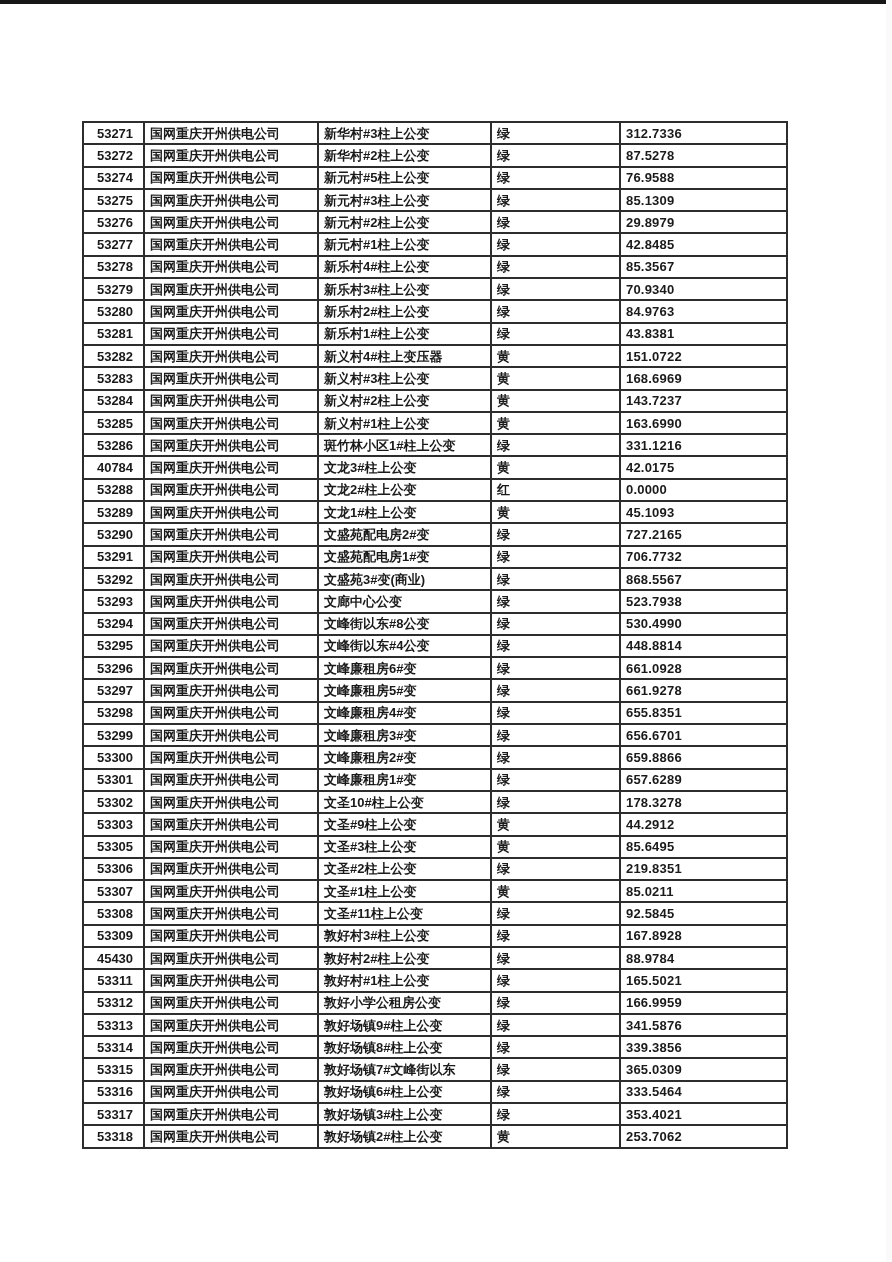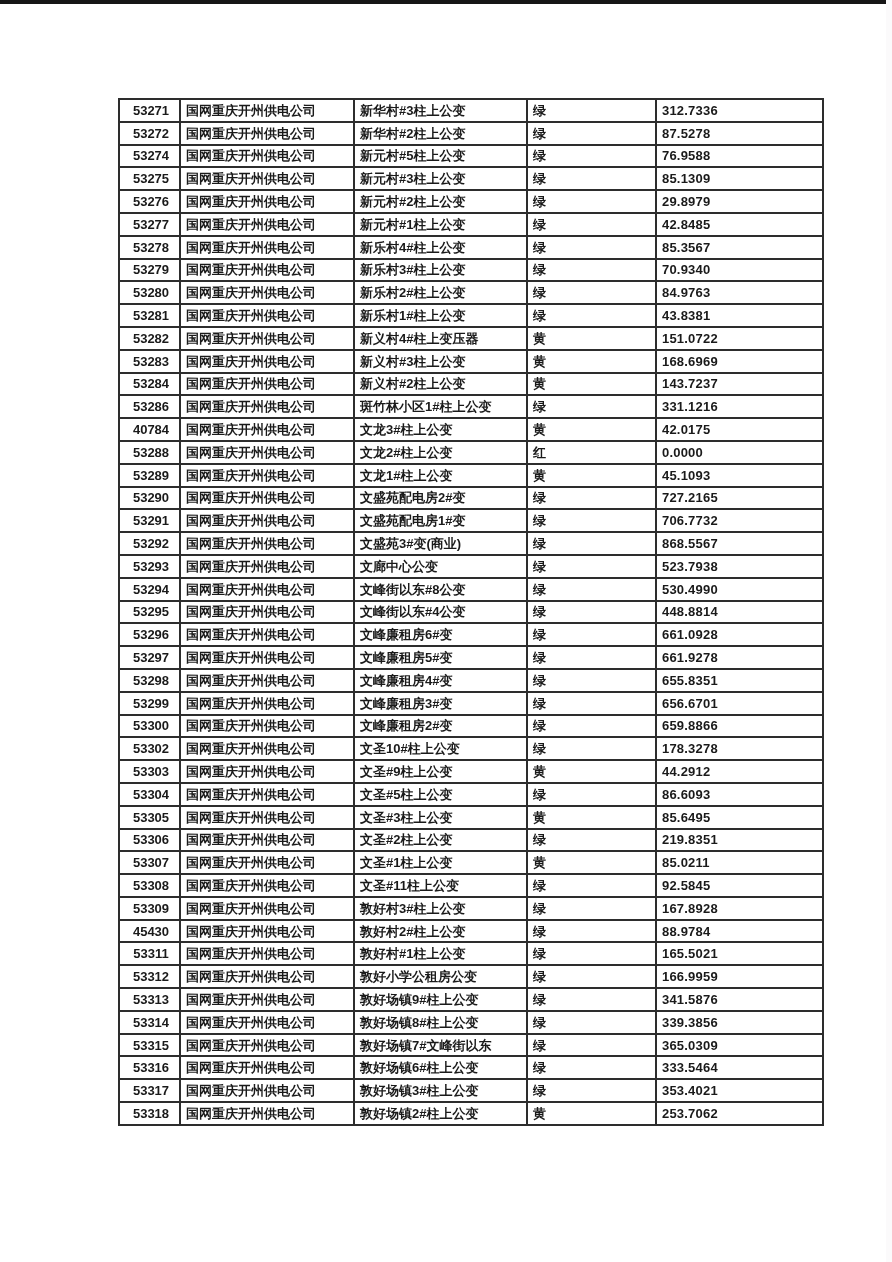--- a/index.html
+++ b/index.html
@@ -26,26 +26,25 @@
     position: absolute;
     top: 0;
     right: 0;
     width: 6px;
     height: 1262px;
     background: #fbfafb;
   }
   table.sheet-table {
     position: absolute;
     left: 82px;
-    top: 98px;
+    top: 121px;
     width: 704px;
     height: 1028px;
     border-collapse: collapse;
     table-layout: fixed;
-    margin-left: 36px;
   }
   table.sheet-table td {
     border: 2px solid #2d2d2d;
     font-size: 13px;
     font-weight: 600;
     color: #1a1a1a;
     line-height: 1;
     padding: 0 2px 0 5px;
     white-space: nowrap;
     overflow: hidden;
@@ -155,20 +154,27 @@
         <td class="c-value">168.6969</td>
       </tr>
       <tr>
         <td class="c-id">53284</td>
         <td class="c-company">国网重庆开州供电公司</td>
         <td class="c-name">新义村#2柱上公变</td>
         <td class="c-status">黄</td>
         <td class="c-value">143.7237</td>
       </tr>
       <tr>
+        <td class="c-id">53285</td>
+        <td class="c-company">国网重庆开州供电公司</td>
+        <td class="c-name">新义村#1柱上公变</td>
+        <td class="c-status">黄</td>
+        <td class="c-value">163.6990</td>
+      </tr>
+      <tr>
         <td class="c-id">53286</td>
         <td class="c-company">国网重庆开州供电公司</td>
         <td class="c-name">斑竹林小区1#柱上公变</td>
         <td class="c-status">绿</td>
         <td class="c-value">331.1216</td>
       </tr>
       <tr>
         <td class="c-id">40784</td>
         <td class="c-company">国网重庆开州供电公司</td>
         <td class="c-name">文龙3#柱上公变</td>
@@ -260,39 +266,39 @@
         <td class="c-value">656.6701</td>
       </tr>
       <tr>
         <td class="c-id">53300</td>
         <td class="c-company">国网重庆开州供电公司</td>
         <td class="c-name">文峰廉租房2#变</td>
         <td class="c-status">绿</td>
         <td class="c-value">659.8866</td>
       </tr>
       <tr>
+        <td class="c-id">53301</td>
+        <td class="c-company">国网重庆开州供电公司</td>
+        <td class="c-name">文峰廉租房1#变</td>
+        <td class="c-status">绿</td>
+        <td class="c-value">657.6289</td>
+      </tr>
+      <tr>
         <td class="c-id">53302</td>
         <td class="c-company">国网重庆开州供电公司</td>
         <td class="c-name">文圣10#柱上公变</td>
         <td class="c-status">绿</td>
         <td class="c-value">178.3278</td>
       </tr>
       <tr>
         <td class="c-id">53303</td>
         <td class="c-company">国网重庆开州供电公司</td>
         <td class="c-name">文圣#9柱上公变</td>
         <td class="c-status">黄</td>
         <td class="c-value">44.2912</td>
-      </tr>
-      <tr>
-        <td class="c-id">53304</td>
-        <td class="c-company">国网重庆开州供电公司</td>
-        <td class="c-name">文圣#5柱上公变</td>
-        <td class="c-status">绿</td>
-        <td class="c-value">86.6093</td>
       </tr>
       <tr>
         <td class="c-id">53305</td>
         <td class="c-company">国网重庆开州供电公司</td>
         <td class="c-name">文圣#3柱上公变</td>
         <td class="c-status">黄</td>
         <td class="c-value">85.6495</td>
       </tr>
       <tr>
         <td class="c-id">53306</td>

